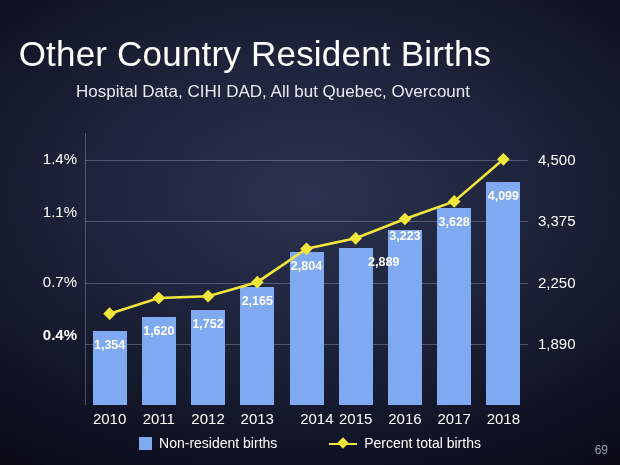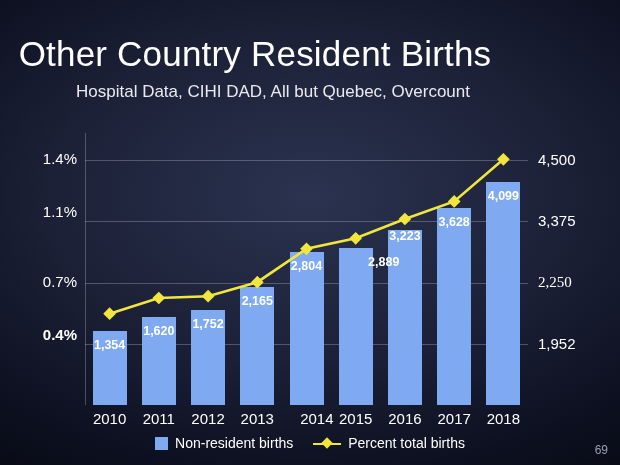--- a/index.html
+++ b/index.html
@@ -115,21 +115,21 @@
     position: absolute;
     top: 434px;
     left: 0;
     width: 620px;
     text-align: center;
     color: #ffffff;
     font-size: 14px;
   }
   .legend-item {
     display: inline-block;
-    margin: 0 8px;
+    margin: 0 24px;
     vertical-align: middle;
   }
   .legend-swatch-bar {
     display: inline-block;
     width: 13px;
     height: 13px;
     background: #7fa9f0;
     vertical-align: -2px;
     margin-right: 7px;
   }
@@ -211,22 +211,22 @@
     </svg>
   </div>
 
   <div id="y-left-labels">
       <div class="ylabel-left" style="left: 7px; top: 325.806px; font-weight: bold;">0.4%</div>
       <div class="ylabel-left" style="left: 7px; top: 273.161px;">0.7%</div>
       <div class="ylabel-left" style="left: 7px; top: 202.968px;">1.1%</div>
       <div class="ylabel-left" style="left: 7px; top: 150.323px;">1.4%</div>
     </div>
   <div id="y-right-labels">
-      <div class="ylabel-right" style="left: 538px; top: 334.8px;">1,952</div>
-      <div class="ylabel-right" style="left: 538px; top: 273.6px; font-family: Liberation Serif, serif;">2,250</div>
+      <div class="ylabel-right" style="left: 538px; top: 334.8px;">1,890</div>
+      <div class="ylabel-right" style="left: 538px; top: 273.6px;">2,250</div>
       <div class="ylabel-right" style="left: 538px; top: 212.4px;">3,375</div>
       <div class="ylabel-right" style="left: 538px; top: 151.2px;">4,500</div>
     </div>
   <div id="x-labels">
       <div class="xlabel" style="left: 82.6111px;">2010</div>
       <div class="xlabel" style="left: 131.833px;">2011</div>
       <div class="xlabel" style="left: 181.056px;">2012</div>
       <div class="xlabel" style="left: 230.278px;">2013</div>
       <div class="xlabel" style="left: 279.5px; text-align: right;">2014</div>
       <div class="xlabel" style="left: 328.722px;">2015</div>

